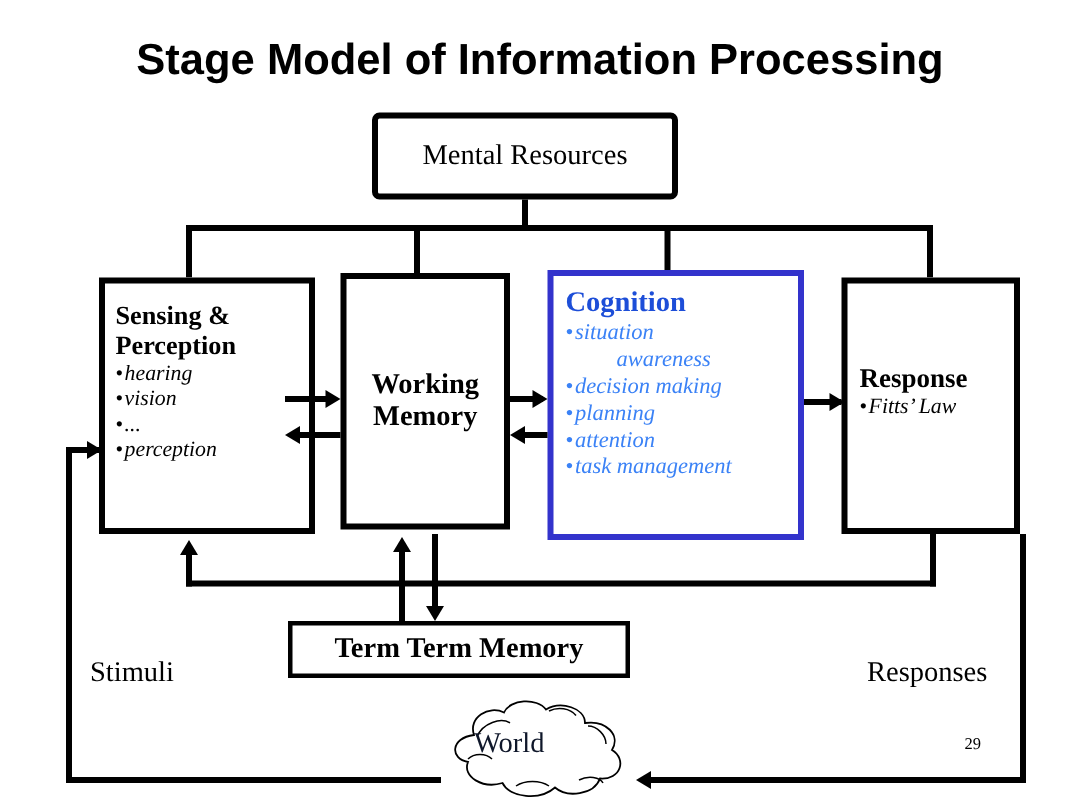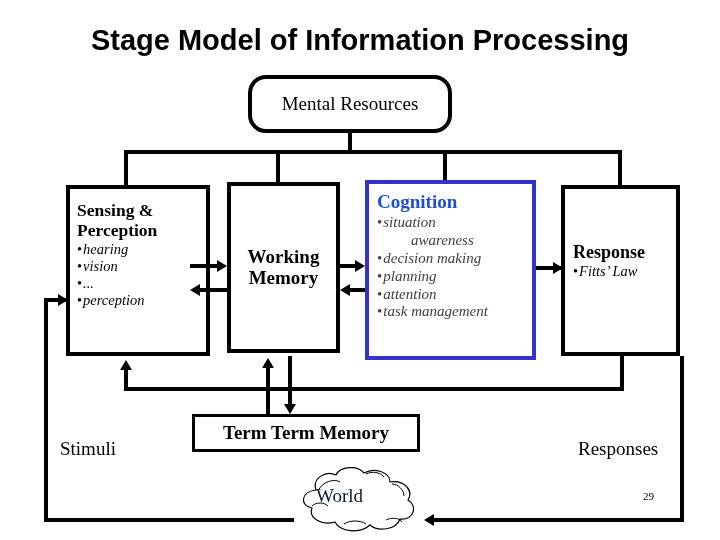--- a/index.html
+++ b/index.html
@@ -36,21 +36,21 @@
   }
 
   
   .box {
     position: absolute;
     background: #ffffff;
     border: 4px solid #000000;
     box-sizing: border-box;
   }
   .box-rounded {
-    border-radius: 18px;
+    border-radius: 5px;
   }
 
   
   #mental-resources {
     left: 248px;
     top: 75px;
     width: 204px;
     height: 58px;
     display: flex;
     align-items: center;
@@ -135,21 +135,21 @@
     font-size: 14.5px;
     line-height: 1.16;
     white-space: nowrap;
   }
   .bullets li:before {
     content: "\2022";
     font-style: normal;
     margin-right: 1px;
   }
   #cognition .bullets li {
-    color: #404040;
+    color: #3b82f6;
     font-size: 15px;
     line-height: 1.19;
   }
   #cognition .bullets li.cont:before { content: ""; margin: 0; }
   #cognition .bullets li.cont { padding-left: 34px; }
   #response .bullets li { font-size: 14.5px; line-height: 1.2; }
   #response .bullets li:before { content: "\2022 "; }
 
   
   .free-label {

